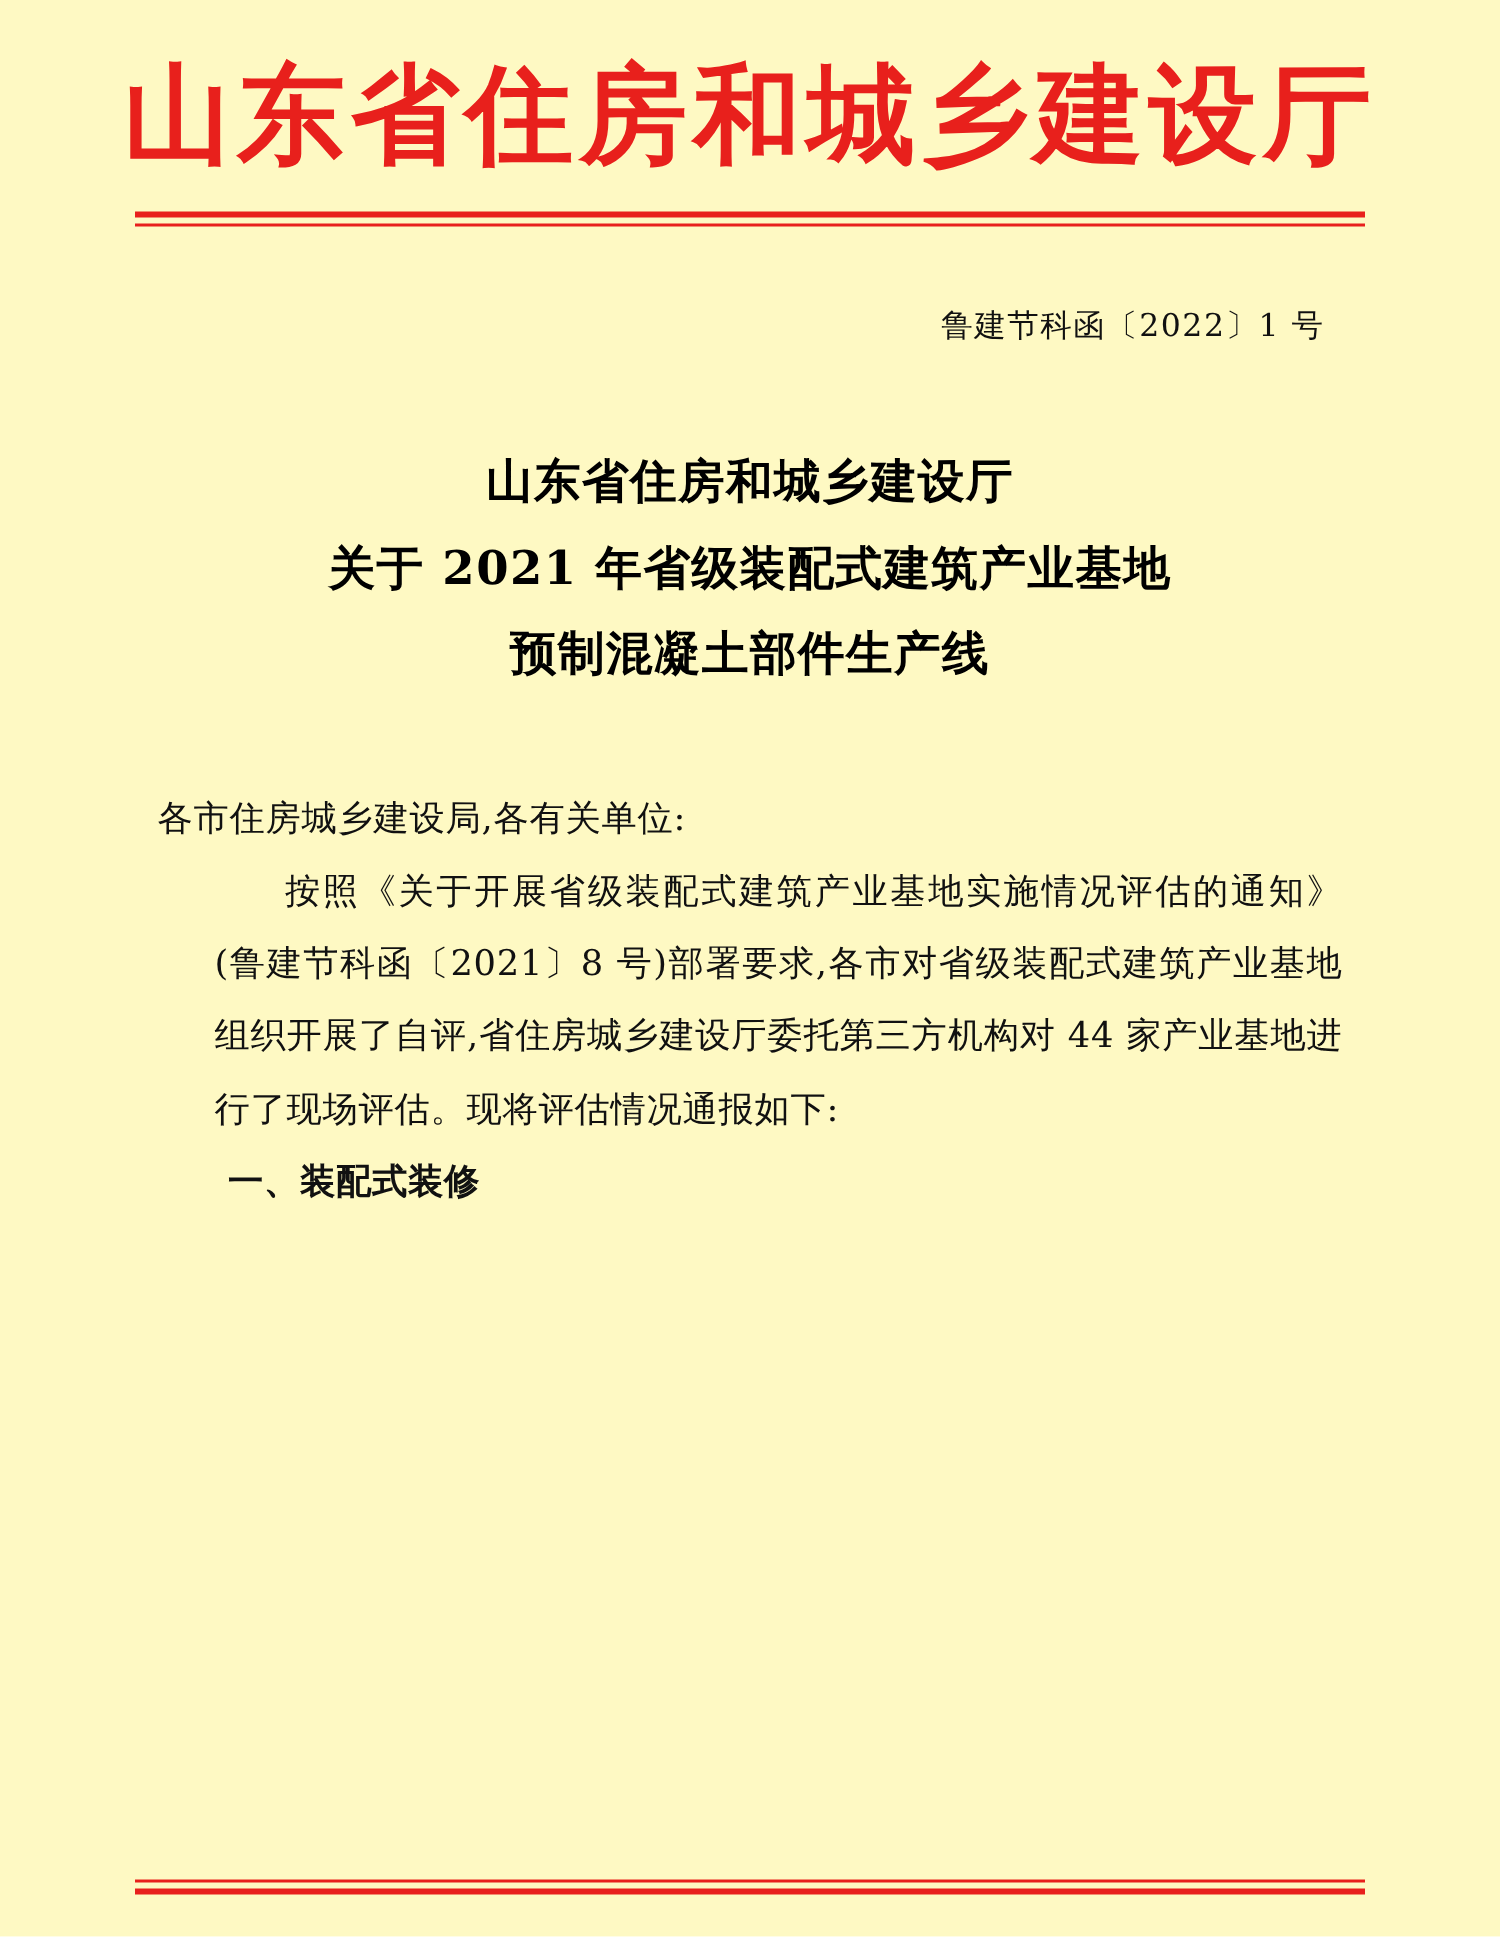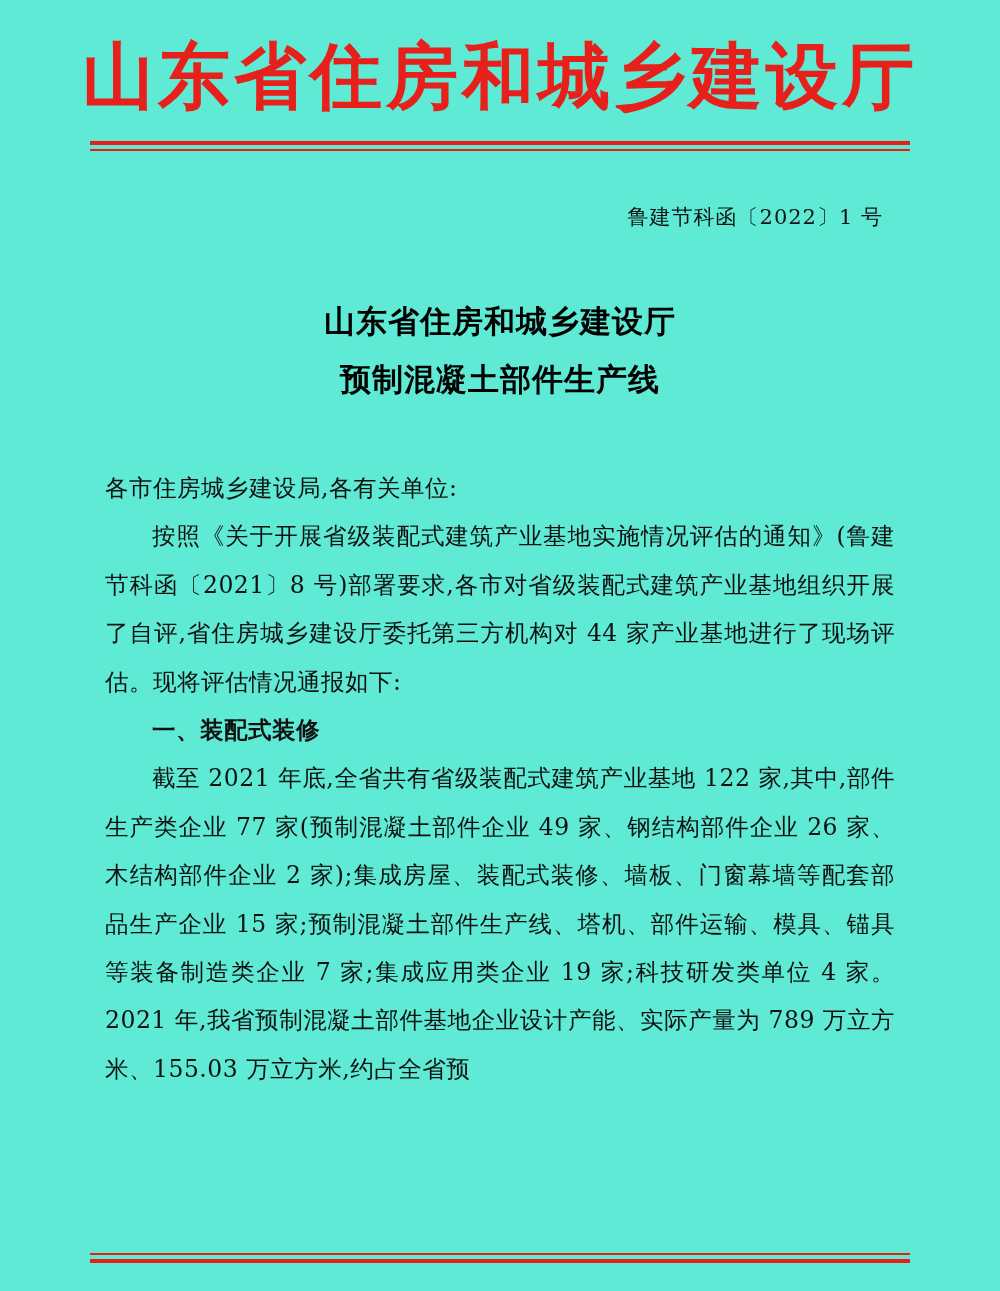--- a/index.html
+++ b/index.html
@@ -9,21 +9,21 @@
   }
   body {
     font-family: "DejaVu Serif", "Liberation Serif", serif;
     color: #1a1a1a;
   }
   .page {
     position: relative;
     width: 1000px;
     height: 1291px;
     margin: 0 auto;
-    background: #5eead4;
+    background: #fef9c3;
     box-sizing: border-box;
     overflow: hidden;
   }
 
   
   .masthead {
     padding-top: 36px;
     text-align: center;
   }
   .masthead-title {
@@ -83,20 +83,21 @@
     color: #111;
     text-align: justify;
     text-justify: inter-ideograph;
   }
   .para {
     margin: 0 0 0 0;
     text-indent: 0;
   }
   .para.indent {
     text-indent: 2em;
+    margin-left: 38px;
   }
   .section-heading {
     font-weight: bold;
     text-indent: 2em;
     margin: 0;
   }
 
   
   .footer-rules {
     position: absolute;
@@ -123,28 +124,28 @@
       <div class="rule-thin"></div>
     </div>
   </div>
 
   <div class="docnum-row">
     <span>鲁建节科函〔2022〕1 号</span>
   </div>
 
   <div class="title-block">
     <span class="title-line">山东省住房和城乡建设厅</span>
+    <span class="title-line">关于 2021 年省级装配式建筑产业基地</span>
     <span class="title-line">预制混凝土部件生产线</span>
   </div>
 
   <div class="body-block">
     <p class="para">各市住房城乡建设局,各有关单位:</p>
     <p class="para indent">按照《关于开展省级装配式建筑产业基地实施情况评估的通知》(鲁建节科函〔2021〕8 号)部署要求,各市对省级装配式建筑产业基地组织开展了自评,省住房城乡建设厅委托第三方机构对 44 家产业基地进行了现场评估。现将评估情况通报如下:</p>
     <p class="section-heading">一、装配式装修</p>
-    <p class="para indent">截至 2021 年底,全省共有省级装配式建筑产业基地 122 家,其中,部件生产类企业 77 家(预制混凝土部件企业 49 家、钢结构部件企业 26 家、木结构部件企业 2 家);集成房屋、装配式装修、墙板、门窗幕墙等配套部品生产企业 15 家;预制混凝土部件生产线、塔机、部件运输、模具、锚具等装备制造类企业 7 家;集成应用类企业 19 家;科技研发类单位 4 家。2021 年,我省预制混凝土部件基地企业设计产能、实际产量为 789 万立方米、155.03 万立方米,约占全省预</p>
   </div>
 
   <div class="footer-rules">
     <div class="rule-thin"></div>
     <div class="rule-thick"></div>
   </div>
 
 </div>
 
 </body></html>

